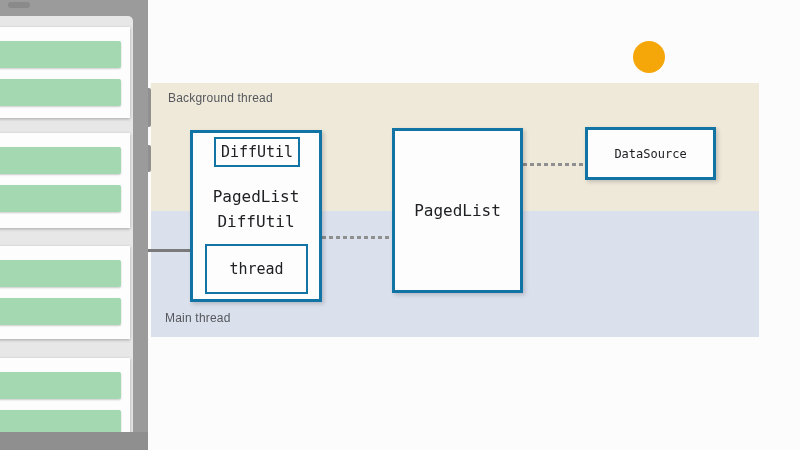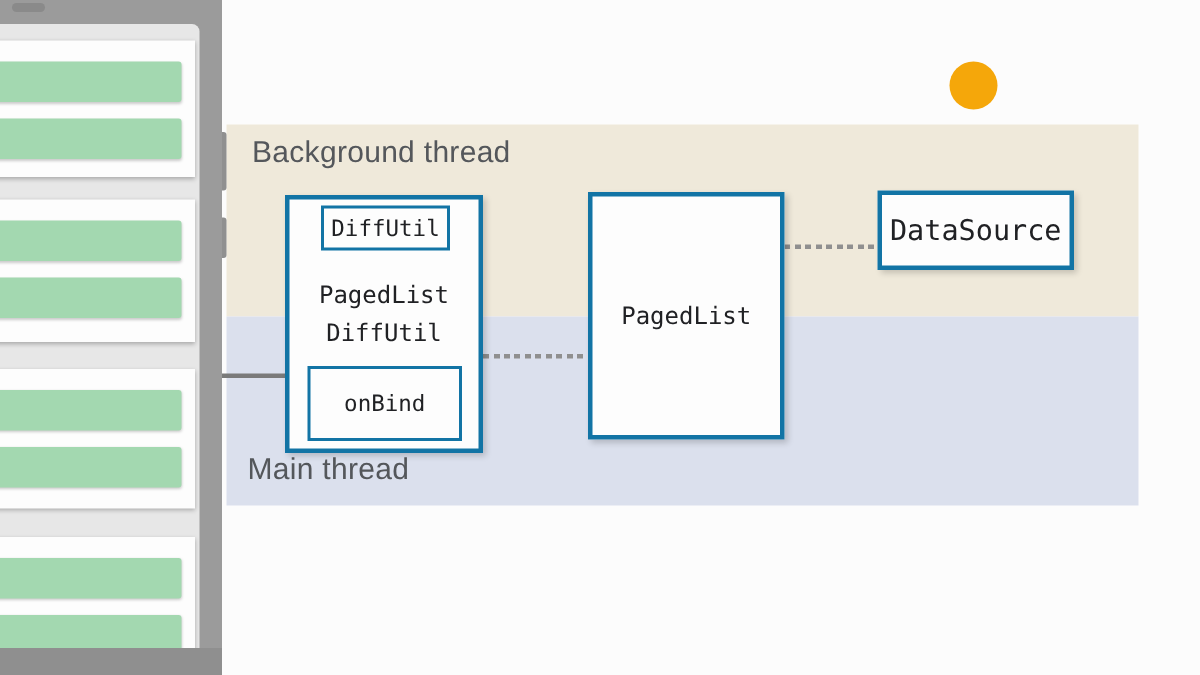--- a/index.html
+++ b/index.html
@@ -13,21 +13,21 @@
   #canvas{
     position:relative; width:800px; height:450px; overflow:hidden;
     background:var(--slide);
     font-family:"Liberation Sans", sans-serif;
   }
   
   .band{position:absolute; left:151px; width:608px;}
   #band-background{top:83px; height:128px; background:var(--tan);}
   #band-main{top:211px; height:126px; background:var(--blue);}
   .band-label{
-    position:absolute; font-size:20px; color:var(--label); letter-spacing:.2px;
+    position:absolute; font-size:12px; color:var(--label); letter-spacing:.2px;
   }
   #band-background .band-label{left:17px; top:8px;}
   #band-main .band-label{left:14px; bottom:12px;}
   
   .dbox{
     position:absolute; box-sizing:border-box; background:var(--card);
     border:3px solid var(--teal); box-shadow:2px 2px 4px rgba(0,0,0,.18);
     font-family:"DejaVu Sans Mono","Liberation Mono",monospace; color:var(--ink);
   }
   .dbox-inner{
@@ -40,21 +40,21 @@
   #box-diffutil{left:214px; top:137px; width:86px; height:30px; font-size:15px;}
   #adapter-title{
     position:absolute; left:190px; top:184px; width:132px; text-align:center;
     font-family:"DejaVu Sans Mono","Liberation Mono",monospace;
     font-size:16px; line-height:25px; color:var(--ink);
   }
   #box-onbind{left:205px; top:244px; width:103px; height:50px; font-size:15px; line-height:19px;}
   #box-pagedlist{left:392px; top:128px; width:131px; height:165px;
     display:flex; align-items:center; justify-content:center; font-size:16px;}
   #box-datasource{left:585px; top:127px; width:131px; height:53px;
-    display:flex; align-items:center; justify-content:center; font-size:19px;}
+    display:flex; align-items:center; justify-content:center; font-size:12px;}
   
   .connector{position:absolute; height:3px;}
   #connector-phone-adapter{left:146px; top:249px; width:45px; background:var(--line);}
   .dashed{background:repeating-linear-gradient(90deg, var(--dash) 0 4px, transparent 4px 7px);}
   #connector-adapter-pagedlist{left:322px; top:236px; width:70px;}
   #connector-pagedlist-datasource{left:523px; top:163px; width:62px;}
   
   #orange-dot{
     position:absolute; left:633px; top:41px; width:32px; height:32px;
     border-radius:50%; background:var(--orange);
@@ -105,21 +105,21 @@
 
   <div class="dbox" id="box-adapter"></div>
   <div class="dbox-inner" id="box-diffutil">
     <span>DiffUtil</span>
   </div>
   <div id="adapter-title">
     <div>PagedList</div>
     <div>DiffUtil</div>
   </div>
   <div class="dbox-inner" id="box-onbind">
-    <div>onBind</div>
+    <div>thread</div>
   </div>
   <div class="dbox" id="box-pagedlist">
     <span>PagedList</span>
   </div>
   <div class="dbox" id="box-datasource">
     <span>DataSource</span>
   </div>
 
   <div id="orange-dot"></div>
 

